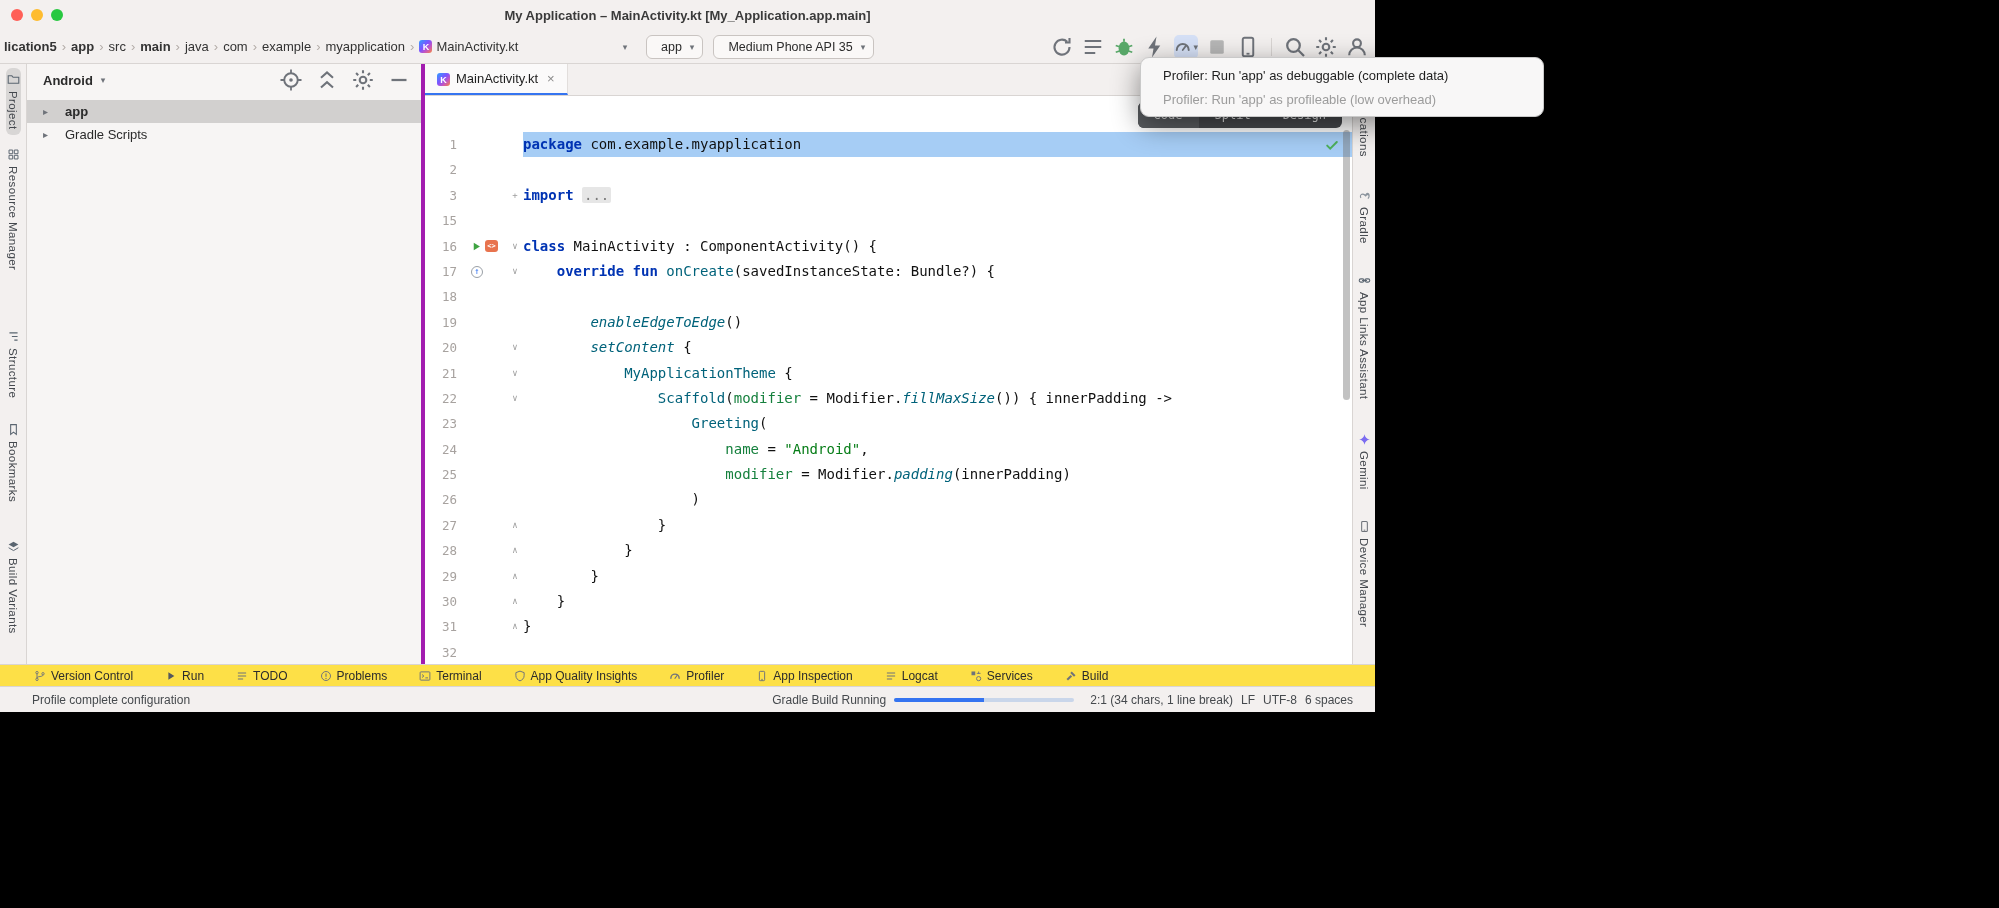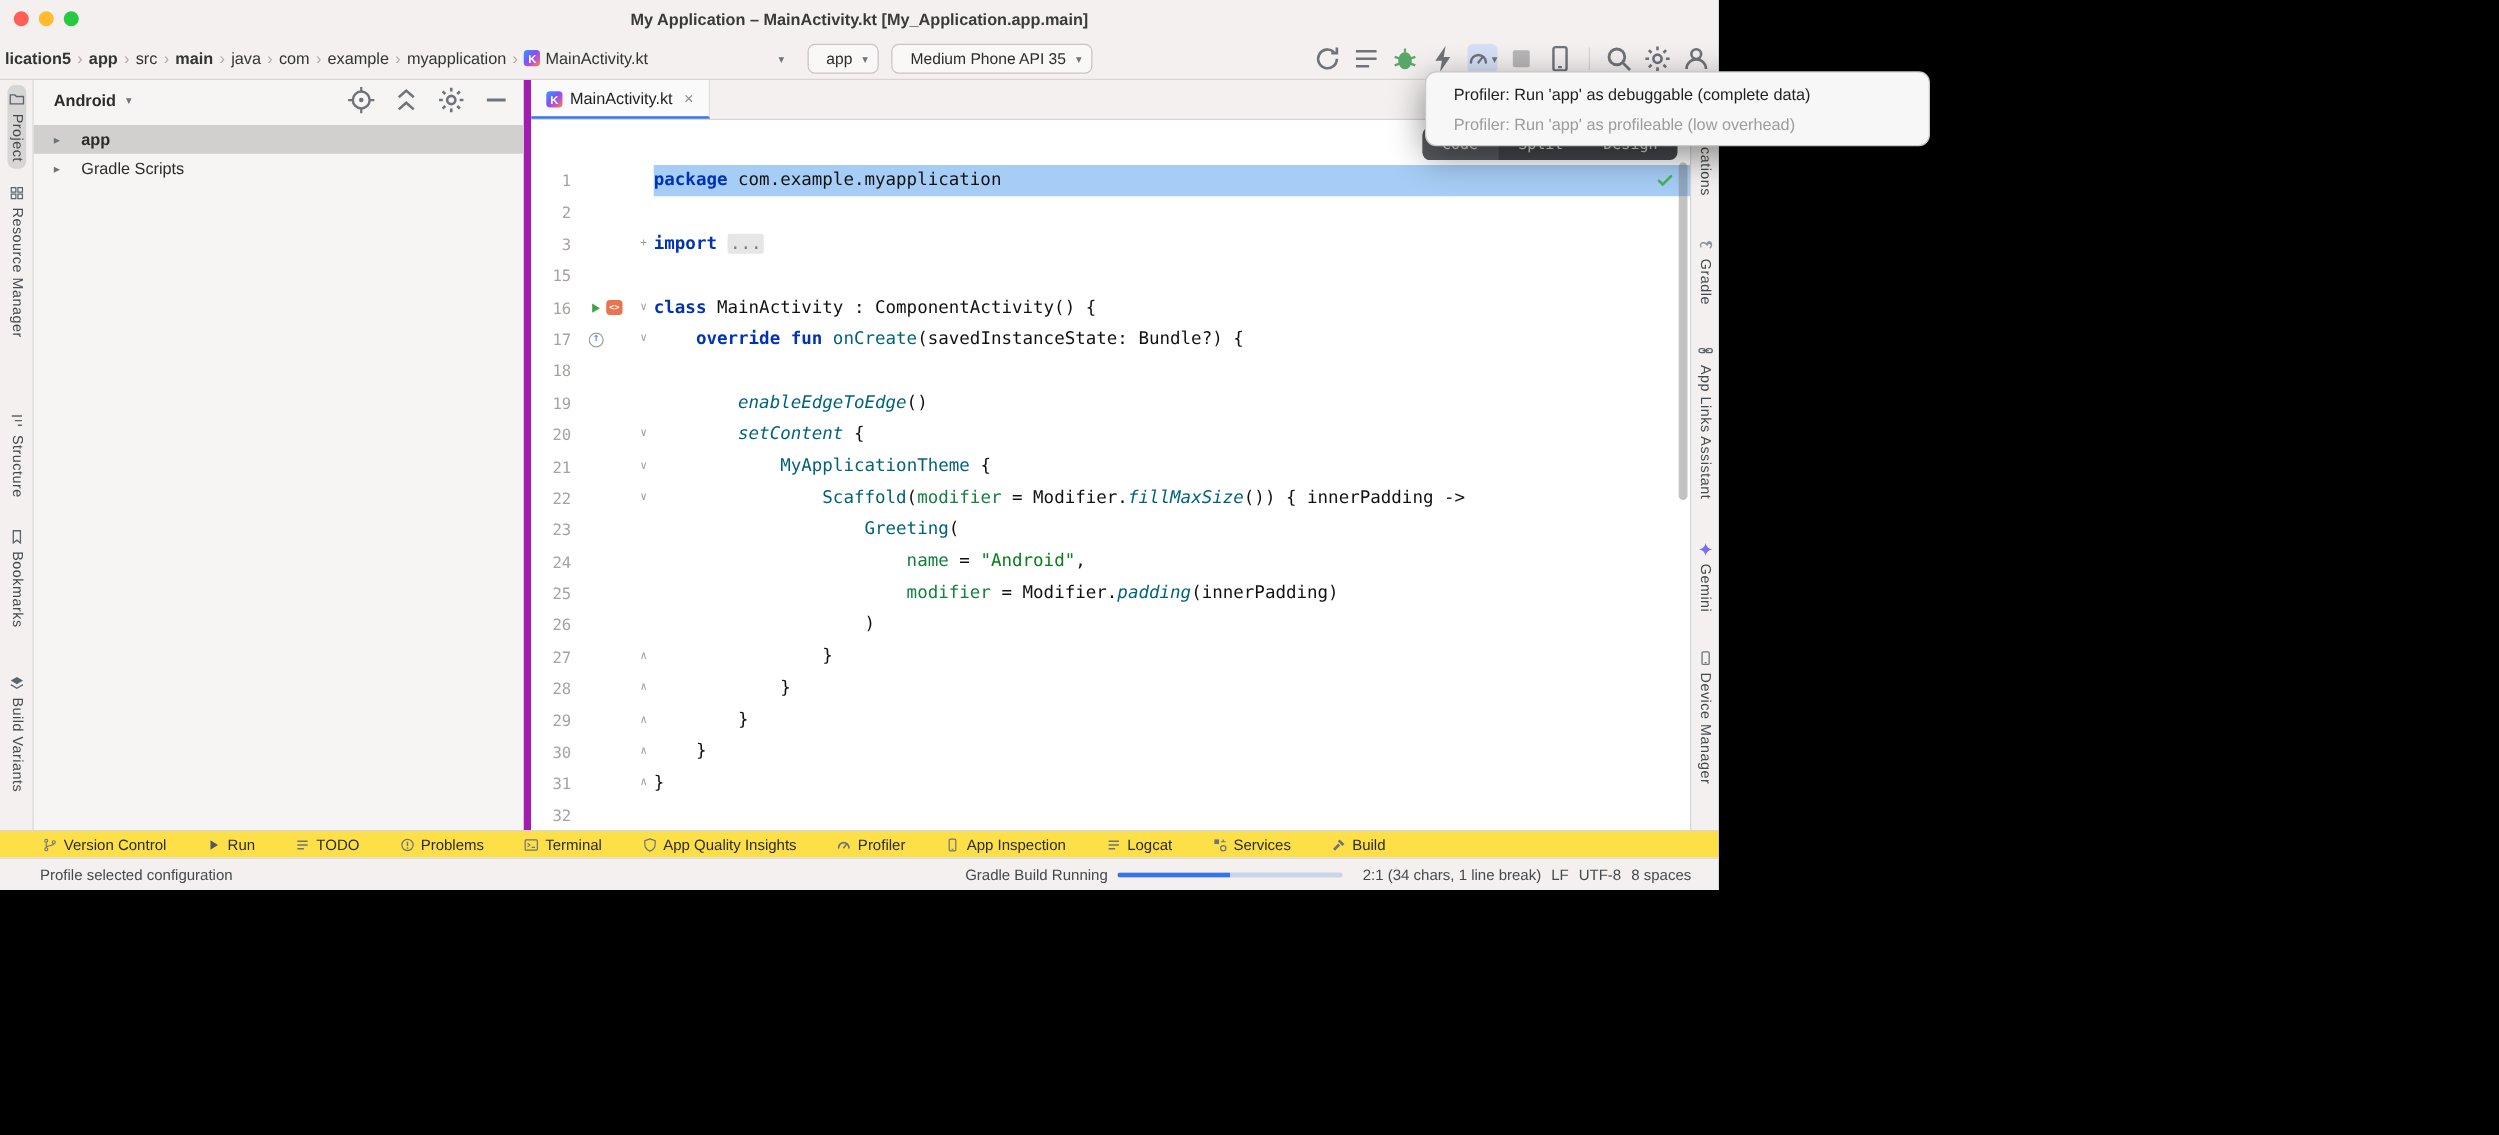--- a/index.html
+++ b/index.html
@@ -32,21 +32,21 @@
 .stripe.left .stripe-item:nth-child(1){margin-top:4px}
 .stripe.left .stripe-item:nth-child(2){margin-top:8px}
 .stripe.left .stripe-item:nth-child(3){margin-top:50px}
 .stripe.left .stripe-item:nth-child(4){margin-top:15px}
 .stripe.left .stripe-item:nth-child(5){margin-top:28px}
 .stripe.right .stripe-item:nth-child(1){margin-top:2px}
 .stripe.right .stripe-item:nth-child(2){margin-top:22px}
 .stripe.right .stripe-item:nth-child(3){margin-top:20px}
 .stripe.right .stripe-item:nth-child(4){margin-top:24px}
 .stripe.right .stripe-item:nth-child(5){margin-top:20px}
-.project{width:398px;background:#f7f5f4;border-right:6px solid #a21caf;display:flex;flex-direction:column}
+.project{width:398px;background:#f7f5f4;border-right:4px solid #a21caf;display:flex;flex-direction:column}
 .panel-head{height:32px;flex:0 0 32px;display:flex;align-items:center;padding:0 10px;gap:6px}
 .panel-title{font-size:13px;font-weight:bold;color:#2b2b2b}
 .panel-actions{margin-left:auto;display:flex;gap:12px;align-items:center}
 .tree{font-size:13px;color:#2b2b2b;padding-top:4px}
 .tree-row{height:23px;display:flex;align-items:center;gap:6px;padding-left:16px}
 .tree-row.selected{background:#d2d0cf}
 .twisty{color:#6f737a;font-size:10px;width:10px}
 .editor-col{flex:1;display:flex;flex-direction:column;min-width:0;background:#fff}
 .tabbar{height:32px;flex:0 0 32px;background:#f3f0ef;border-bottom:1px solid #d9d5d3;display:flex;align-items:stretch}
 .tab{display:flex;align-items:center;gap:6px;padding:0 12px;background:#fbfafa;border-right:1px solid #e2dedc;border-bottom:2px solid #3574f0;font-size:13px;color:#1f1f1f}
@@ -514,36 +514,36 @@
           <svg class="ic" viewBox="0 0 16 16">
             <path d="M9 2l5 5-2 2-5-5z" fill="#6f737a"></path>
             <path d="M7.5 6.5L2 12l2 2 5.5-5.5z" fill="#6f737a"></path>
           </svg>
         </span>
         <span>Build</span>
       </span>
     </div>
 
   <div class="statusbar">
-    <span>Profile selected configuration</span>
+    <span>Profile complete configuration</span>
     <div class="sb-right">
       <div class="progress-group">
         <span>Gradle Build Running</span>
         <div class="progress-track">
             <div class="progress-fill" id="pfill" style="width: 50%;"></div>
           </div>
         <span><svg class="ic" viewBox="0 0 16 16">
               <circle cx="8" cy="8" r="6.5" fill="#9aa0a6"></circle>
               <path d="M5.5 5.5l5 5M10.5 5.5l-5 5" stroke="#fff" stroke-width="1.4"></path>
             </svg></span>
       </div>
       <span>2:1 (34 chars, 1 line break)</span>
       <span>LF</span>
       <span>UTF-8</span>
-      <span>8 spaces</span>
+      <span>6 spaces</span>
       <span><svg class="ic" viewBox="0 0 16 16">
             <rect x="3.5" y="7" width="9" height="6.5" rx="1" fill="#6f737a"></rect>
             <path d="M5.5 7V5a2.5 2.5 0 0 1 5 0v2" fill="none" stroke="#6f737a" stroke-width="1.4"></path>
           </svg></span>
     </div>
   </div>
 
 </div>
 
 <div class="popup">

